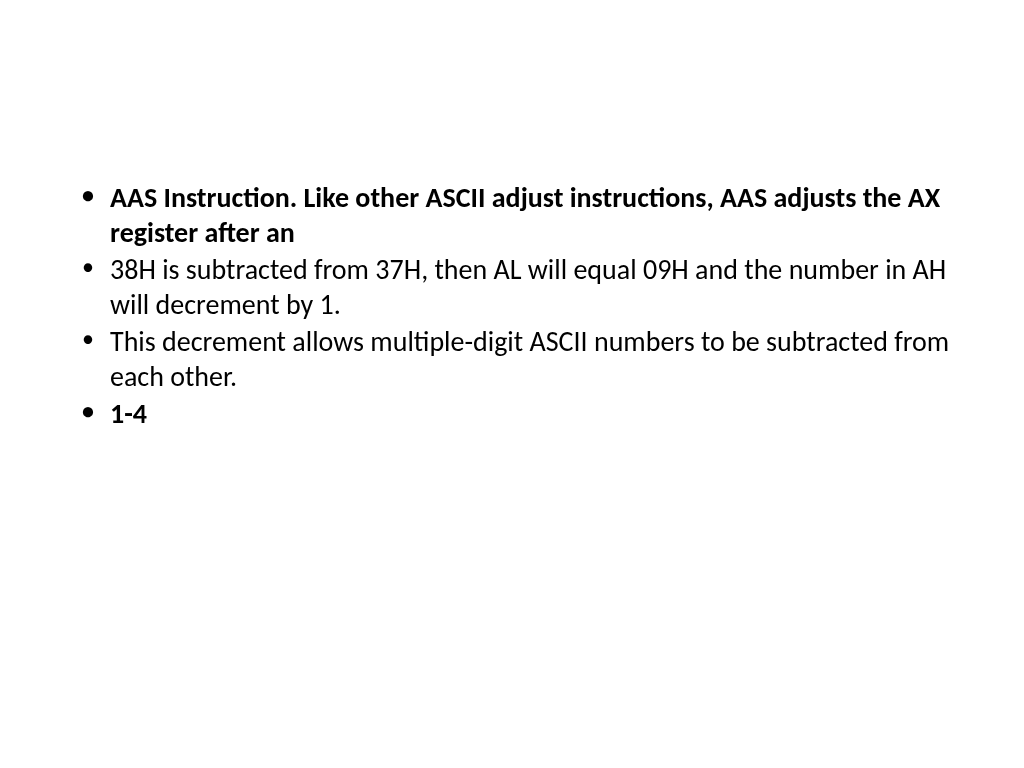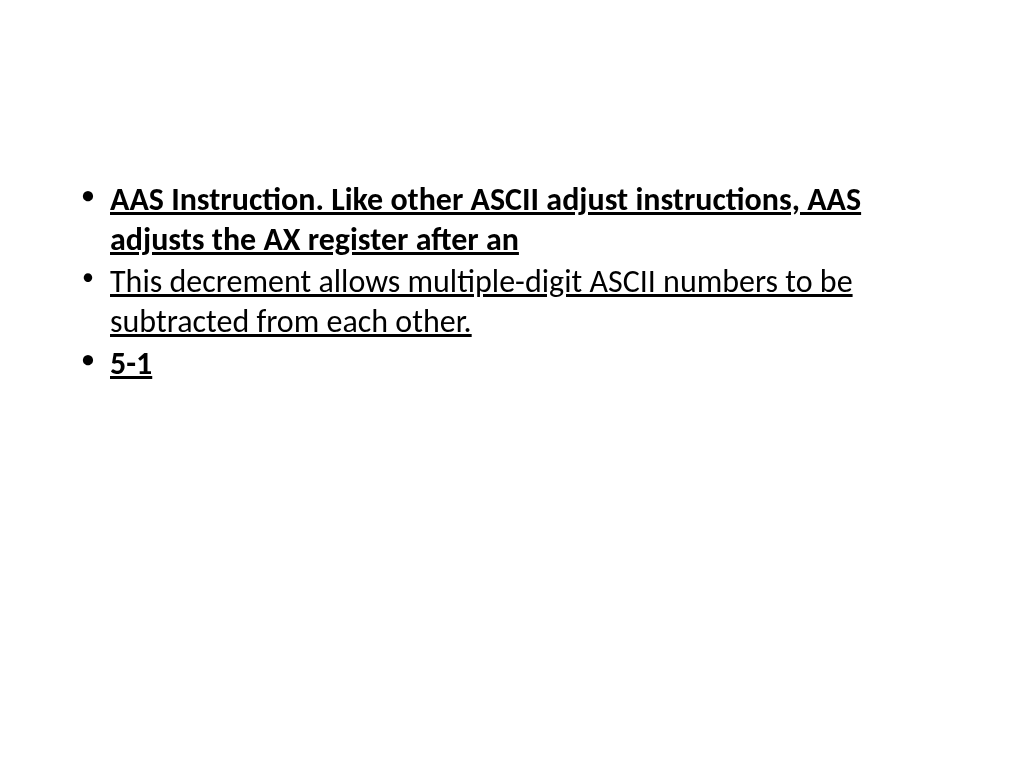--- a/index.html
+++ b/index.html
@@ -14,36 +14,36 @@
       font-family: Calibri, Arial, sans-serif;
       color: #000000;
       padding: 180px 70px 0 70px;
     }
     ul {
       list-style: none;
     }
     li {
       position: relative;
       padding-left: 40px;
-      font-size: 32px;
+      font-size: 28px;
       line-height: 1.25;
       margin-bottom: 2px;
-      text-decoration: underline;
     }
     li::before {
       content: "•";
       position: absolute;
       left: 12px;
       top: 0;
       font-size: 24px;
     }
     .bold {
       font-weight: bold;
     }
   </style>
 </head>
 <body>
 
 <ul>
   <li class="bold"><span>AAS Instruction. Like other ASCII adjust instructions, AAS adjusts the AX register after an</span></li>
+  <li><span>38H is subtracted from 37H, then AL will equal 09H and the number in AH will decrement by 1.</span></li>
   <li><span>This decrement allows multiple-digit ASCII numbers to be subtracted from each other.</span></li>
-  <li class="bold"><span>5-1</span></li>
+  <li class="bold"><span>1-4</span></li>
 </ul>
 
 </body></html>

